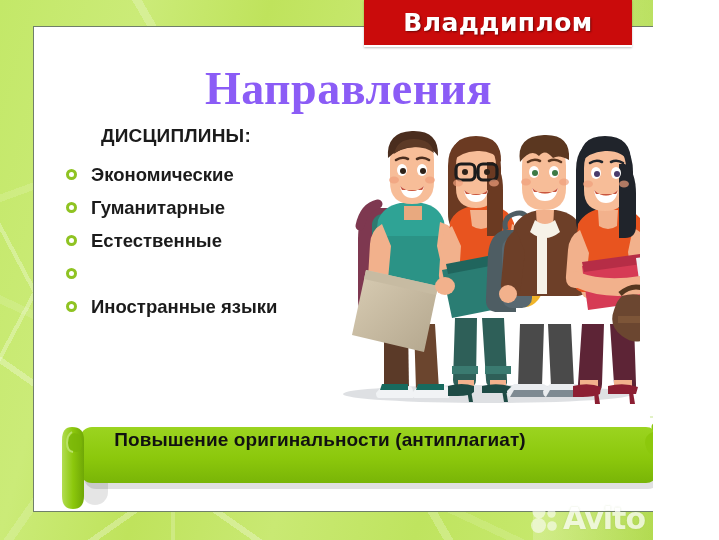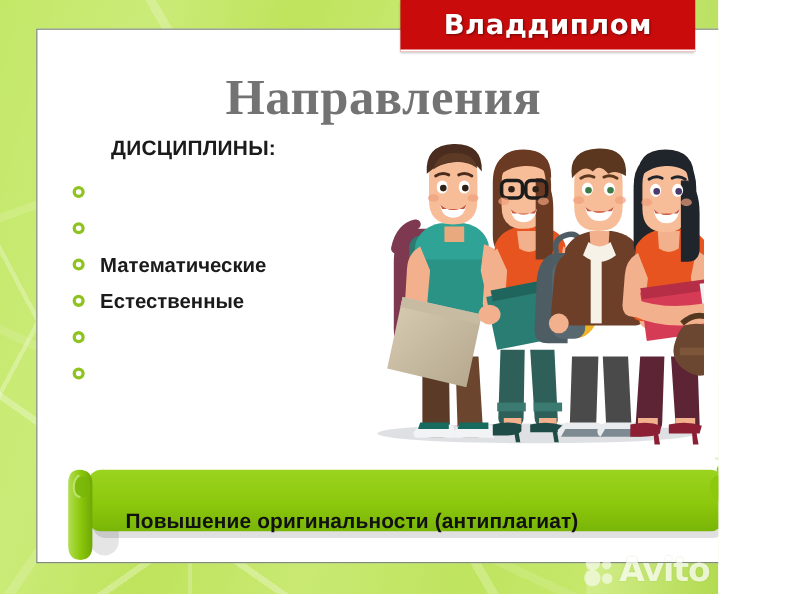--- a/index.html
+++ b/index.html
@@ -60,21 +60,21 @@
     color:#ffffff;font-size:25px;font-weight:bold;letter-spacing:.4px;
     font-family:"DejaVu Sans",sans-serif;
     text-shadow:1px 1px 2px rgba(0,0,0,.45);
   }
 
   
   .title{
     position:absolute;left:33px;top:62px;width:631px;
     text-align:center;
     font-family:"Liberation Serif","DejaVu Serif",serif;
-    font-weight:bold;font-size:46px;color:#737373;letter-spacing:.5px;
+    font-weight:bold;font-size:46px;color:#8b5cf6;letter-spacing:.5px;
   }
 
   
   .disc-head{
     position:absolute;left:66px;top:125px;
     font-size:19px;font-weight:bold;color:#1b1b1b;letter-spacing:.2px;margin-left:35px;
   }
   .disc-list{
     position:absolute;left:66px;top:158px;width:300px;
     margin:0;padding:0;list-style:none;
@@ -95,21 +95,20 @@
   .students{position:absolute;left:330px;top:118px;width:310px;height:292px;}
   .students svg{display:block;width:100%;height:100%;}
 
   
   .ribbon{position:absolute;left:58px;top:415px;width:625px;height:95px;}
   .ribbon svg{display:block;width:100%;height:100%;}
   .ribbon-text{
     position:absolute;left:0;top:429px;width:640px;text-align:center;
     font-size:19px;font-weight:bold;color:#111111;letter-spacing:.1px;
     pointer-events:none;
-    margin-top:35px;
   }
 
   
   .avito{
     position:absolute;right:8px;bottom:4px;
     display:flex;align-items:center;gap:3px;opacity:.72;
   }
   .avito-word{
     font-size:30px;font-weight:bold;color:#ffffff;letter-spacing:-1px;
     font-family:"DejaVu Sans",sans-serif;
@@ -134,37 +133,36 @@
     <span class="brand-text">Владдиплом</span>
   </div>
 
   <div class="title">Направления</div>
 
   <div class="disc-head">ДИСЦИПЛИНЫ:</div>
 
   <ul class="disc-list">
     <li>
       <span class="bullet"></span>
-    </li>
-    <li>
-      <span class="bullet"></span>
-    </li>
-    <li>
-      <span class="bullet"></span>
-      <span class="disc-label">Математические</span>
+      <span class="disc-label">Экономические</span>
+    </li>
+    <li>
+      <span class="bullet"></span>
+      <span class="disc-label">Гуманитарные</span>
     </li>
     <li>
       <span class="bullet"></span>
       <span class="disc-label">Естественные</span>
     </li>
     <li>
       <span class="bullet"></span>
     </li>
     <li>
       <span class="bullet"></span>
+      <span class="disc-label">Иностранные языки</span>
     </li>
   </ul>
 
   <div class="students">
     <svg viewBox="0 0 310 292" xmlns="http://www.w3.org/2000/svg">
       <defs>
         <linearGradient id="folderG" x1="0" y1="0" x2="1" y2="1">
           <stop offset="0%" stop-color="#d9cdb4"></stop>
             <stop offset="100%" stop-color="#b3a68d"></stop>
         </linearGradient>

